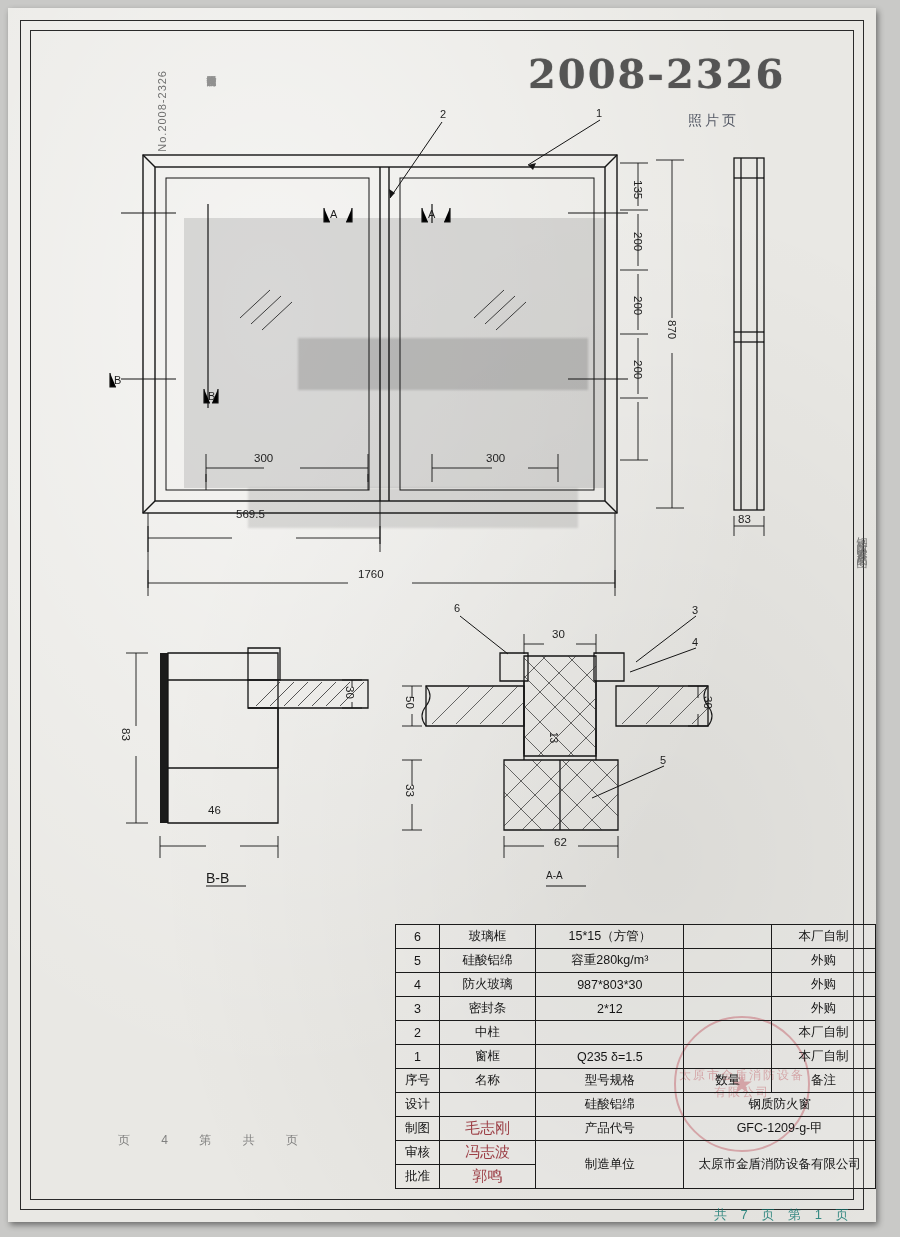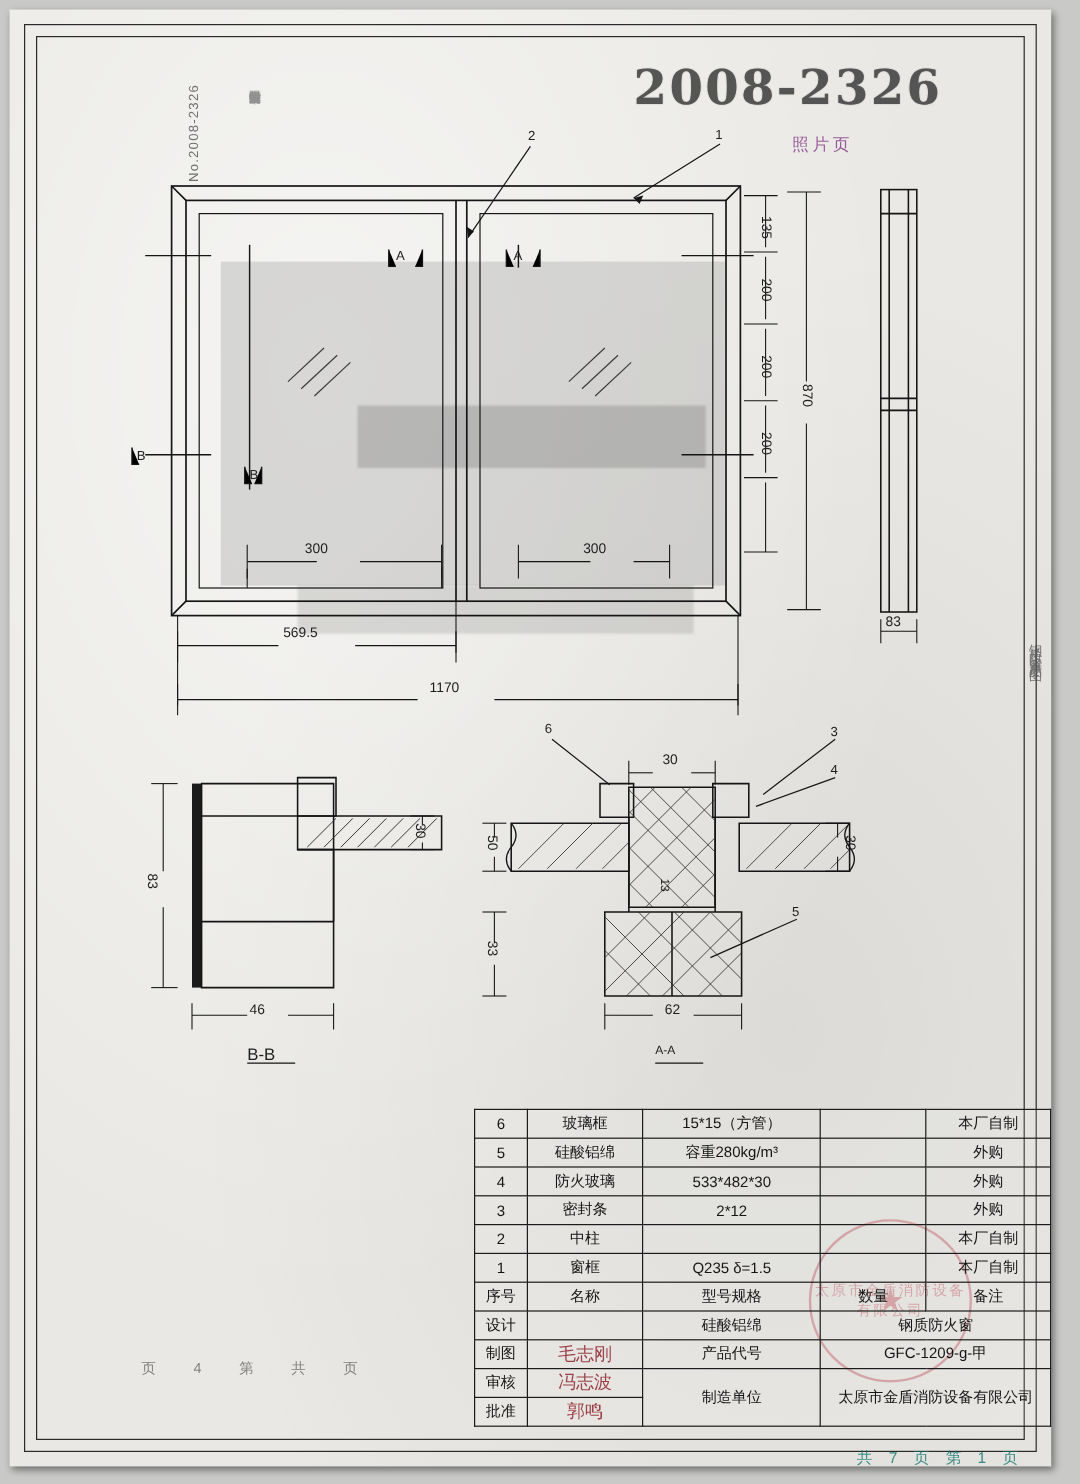--- a/index.html
+++ b/index.html
@@ -32,21 +32,21 @@
 
   
   #title-number{
     position:absolute;left:520px;top:42px;
     font-family:"DejaVu Serif", serif;
     font-size:40px;font-weight:bold;letter-spacing:2px;
     color:#3b3b3b;opacity:.85;
     text-shadow:0 0 1px rgba(0,0,0,.5);
   }
   #stamp-right{
-    position:absolute;left:652px;top:104px;font-size:14px;color:#701a75;
+    position:absolute;left:680px;top:104px;font-size:14px;color:#0f172a;
     letter-spacing:3px;opacity:.7;
   }
   #side-code{
     position:absolute;left:148px;top:62px;width:14px;
     font-size:11px;color:#5a5a5a;writing-mode:vertical-rl;transform:rotate(180deg);
     letter-spacing:1px;opacity:.85;
   }
   #side-code2{
     position:absolute;left:196px;top:60px;
     font-size:10px;color:#6a6a6a;writing-mode:vertical-rl;opacity:.7;
@@ -383,26 +383,26 @@
     <div class="lbl" style="left:106px;top:366px;">B</div>
     <div class="lbl" style="left:200px;top:382px;">B</div>
 
     <div class="lbl dim" style="left:624px;top:172px;writing-mode:vertical-rl;">135</div>
     <div class="lbl dim" style="left:624px;top:224px;writing-mode:vertical-rl;">200</div>
     <div class="lbl dim" style="left:624px;top:288px;writing-mode:vertical-rl;">200</div>
     <div class="lbl dim" style="left:624px;top:352px;writing-mode:vertical-rl;">200</div>
     <div class="lbl dim" style="left:658px;top:312px;writing-mode:vertical-rl;">870</div>
     <div class="lbl dim" style="left:246px;top:444px;">300</div>
     <div class="lbl dim" style="left:478px;top:444px;">300</div>
-    <div class="lbl dim" style="left:228px;top:514px;">569.5</div>
-    <div class="lbl dim" style="left:350px;top:560px;">1170</div>
+    <div class="lbl dim" style="left:228px;top:500px;">569.5</div>
+    <div class="lbl dim" style="left:350px;top:560px;">1760</div>
     <div class="lbl dim" style="left:730px;top:505px;">83</div>
 
     <div class="lbl dim" style="left:112px;top:720px;writing-mode:vertical-rl;">83</div>
-    <div class="lbl dim" style="left:200px;top:828px;">46</div>
+    <div class="lbl dim" style="left:200px;top:796px;">46</div>
     <div class="lbl dim" style="left:336px;top:678px;writing-mode:vertical-rl;">30</div>
     <div class="lbl" style="left:198px;top:862px;font-size:14px;">B-B</div>
 
     <div class="lbl" style="left:446px;top:594px;">6</div>
     <div class="lbl" style="left:684px;top:596px;">3</div>
     <div class="lbl" style="left:684px;top:628px;">4</div>
     <div class="lbl" style="left:652px;top:746px;">5</div>
     <div class="lbl dim" style="left:544px;top:620px;">30</div>
     <div class="lbl dim" style="left:396px;top:688px;writing-mode:vertical-rl;">50</div>
     <div class="lbl dim" style="left:396px;top:776px;writing-mode:vertical-rl;">33</div>
@@ -423,21 +423,21 @@
         <tr>
           <td class="c1">5</td>
           <td class="c2">硅酸铝绵</td>
           <td class="c3">容重280kg/m³</td>
           <td class="c4"></td>
           <td class="c5">外购</td>
         </tr>
         <tr>
           <td class="c1">4</td>
           <td class="c2">防火玻璃</td>
-          <td class="c3">533*482*30</td>
+          <td class="c3">987*803*30</td>
           <td class="c4"></td>
           <td class="c5">外购</td>
         </tr>
         <tr>
           <td class="c1">3</td>
           <td class="c2">密封条</td>
           <td class="c3">2*12</td>
           <td class="c4"></td>
           <td class="c5">外购</td>
         </tr>

